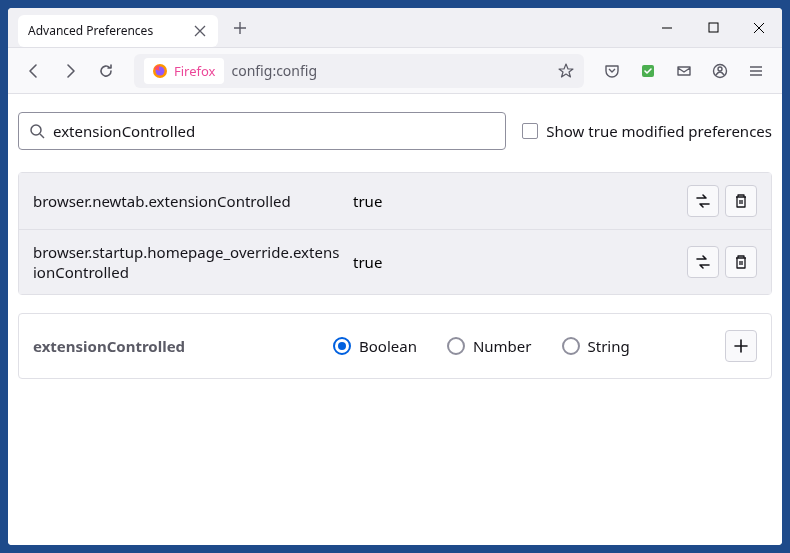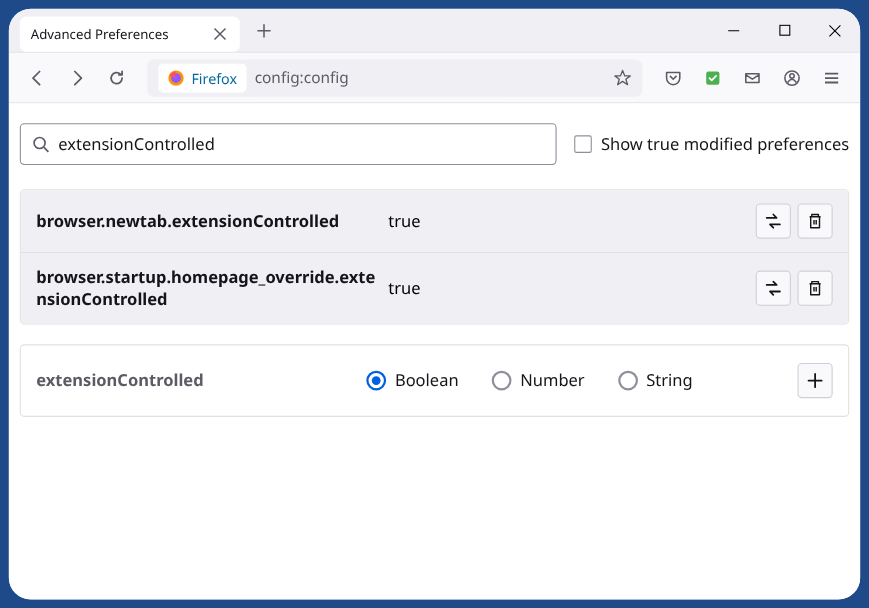--- a/index.html
+++ b/index.html
@@ -1,45 +1,45 @@
 <!DOCTYPE html>
 <html><head>
 <meta charset="utf-8">
 <style>
 *{box-sizing:border-box;margin:0;padding:0;font-family:"Segoe UI",system-ui,sans-serif}
 body{background:#1e4a8a;padding:8px;width:790px;height:553px}
-.window{background:#fff;border-radius:20px;width:100%;height:100%;display:flex;flex-direction:column;overflow:hidden}
+.window{background:#fff;border-radius:4px;width:100%;height:100%;display:flex;flex-direction:column;overflow:hidden}
 .titlebar{display:flex;align-items:center;height:40px;background:#f0f0f4;border-bottom:1px solid #e0e0e6}
 .tab{display:flex;align-items:center;background:#fff;border-radius:6px;margin:6px 0 0 10px;padding:0 10px;height:32px;min-width:200px;position:relative}
 .tab-title{font-size:12px;color:#15141a;flex:1}
 .tab-close{width:16px;height:16px;display:flex;align-items:center;justify-content:center;cursor:pointer;color:#5b5b66;font-size:16px}
 .newtab-btn{width:28px;height:28px;display:flex;align-items:center;justify-content:center;margin-left:8px;color:#5b5b66;font-size:18px;cursor:pointer;border-radius:4px}
 .win-controls{margin-left:auto;display:flex}
 .win-btn{width:46px;height:40px;display:flex;align-items:center;justify-content:center;color:#000}
 .toolbar{display:flex;align-items:center;height:46px;padding:0 10px;gap:4px;background:#f9f9fb;border-bottom:1px solid #e0e0e6}
 .nav-btn{width:32px;height:32px;display:flex;align-items:center;justify-content:center;border-radius:4px;color:#5b5b66;cursor:pointer}
 .urlbar{flex:1;display:flex;align-items:center;background:#f0f0f4;border-radius:6px;height:34px;padding:0 10px;margin:0 8px;gap:8px}
 .urlbar-identity{display:flex;align-items:center;gap:6px;background:#fff;border-radius:4px;padding:2px 8px;height:26px}
 .ff-icon{width:16px;height:16px}
-.identity-label{font-size:13px;color:#0369a1}
+.identity-label{font-size:13px;color:#ec4899}
 .urlbar-input{font-size:14px;color:#5b5b66;flex:1}
 .star{color:#5b5b66;font-size:16px}
 .content{flex:1;background:#fff;padding:18px 10px;overflow:auto}
 .search-row{display:flex;align-items:center;gap:16px;margin-bottom:22px}
 .search-box{flex:1;display:flex;align-items:center;border:1px solid #8f8f9d;border-radius:4px;height:38px;padding:0 10px;gap:8px}
 .search-box input{border:none;outline:none;font-size:15px;flex:1;color:#15141a}
 .search-icon{color:#5b5b66}
 .chk-row{display:flex;align-items:center;gap:8px;font-size:15px;color:#15141a}
 .chk{width:16px;height:16px;border:1px solid #8f8f9d;border-radius:2px}
 .pref-list{border:1px solid #e0e0e6;border-radius:4px}
 .pref-row{display:flex;align-items:center;padding:12px 14px;border-bottom:1px solid #e0e0e6;gap:10px}
 .pref-row:last-child{border-bottom:none}
 .pref-row.modified{background:#f0f0f4}
 .pref-name{font-size:15px;color:#15141a;min-width:310px;max-width:310px;word-break:break-word}
-.pref-row.modified .pref-name{font-weight:700}
+.pref-row.modified .pref-name{font-weight:400}
 .pref-value{font-size:15px;font-weight:400;flex:1}
 .pref-actions{display:flex;gap:6px}
 .action-btn{width:32px;height:32px;border:1px solid #cfcfd8;background:#f9f9fb;border-radius:4px;display:flex;align-items:center;justify-content:center;cursor:pointer;color:#15141a}
 .new-pref-row{display:flex;align-items:center;padding:16px 14px;margin-top:18px;border:1px solid #e0e0e6;border-radius:4px;gap:10px}
 .new-pref-name{font-size:15px;font-weight:700;color:#5b5b66;min-width:290px}
 .radio-group{display:flex;gap:30px;flex:1;align-items:flex-start}
 .radio-opt{display:flex;align-items:center;gap:8px;font-size:15px;color:#15141a;cursor:pointer}
 .radio{width:18px;height:18px;border:2px solid #8f8f9d;border-radius:50%;display:flex;align-items:center;justify-content:center}
 .radio.checked{border-color:#0060df}
 .radio.checked::after{content:"";width:8px;height:8px;background:#0060df;border-radius:50%}

